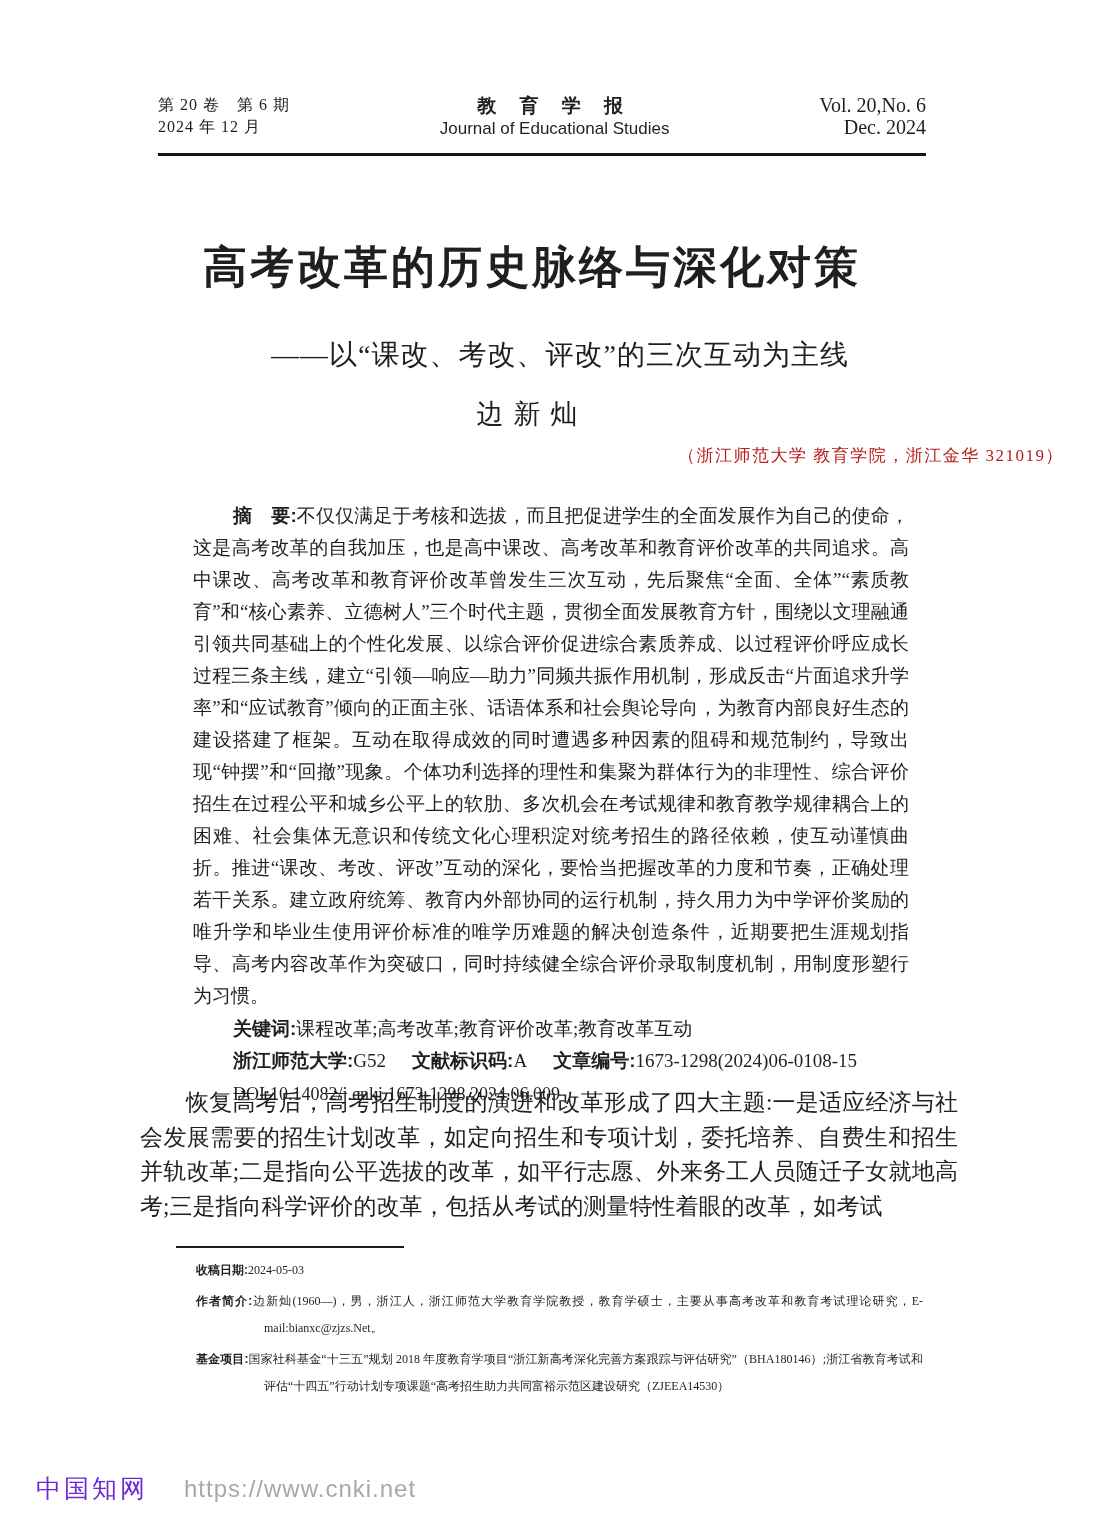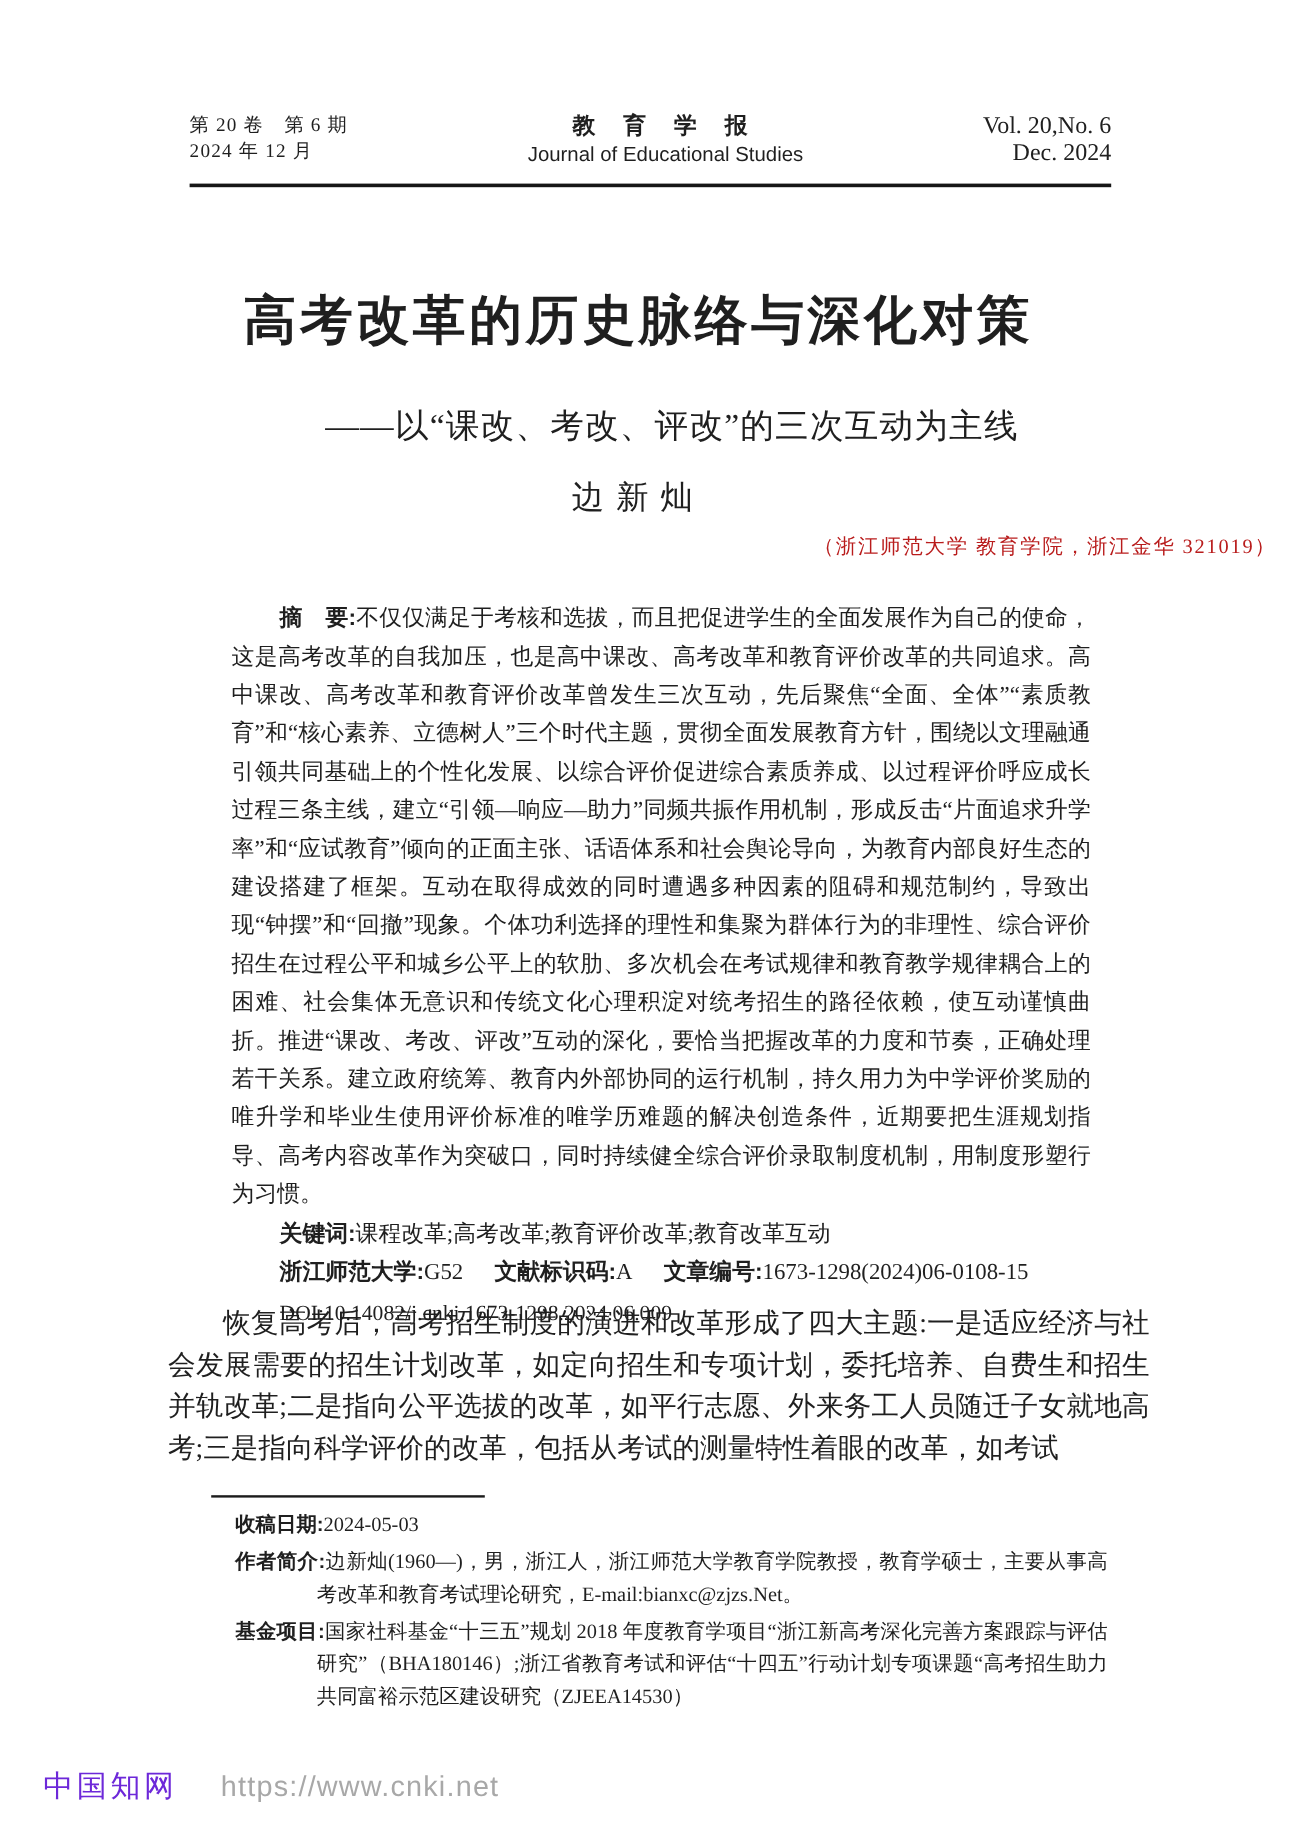--- a/index.html
+++ b/index.html
@@ -72,21 +72,21 @@
     margin:0; font-size:23px; line-height:34.5px;
     text-align:justify; text-indent:2em;
   }
   
   .fn-rule {
     position:absolute; top:1246px; left:176px; width:228px; height:2px;
     background:#1c1c1c;
   }
   .footnotes { position:absolute; top:1257px; left:196px; width:727px; }
   .footnote {
-    margin:0 0 4px 0; font-size:17px; line-height:27px;
+    margin:0 0 4px 0; font-size:12px; line-height:27px;
     text-align:justify; padding-left:68px; text-indent:-68px;
   }
   
   .watermark {
     position:absolute; top:1472px; left:36px;
     display:flex; align-items:baseline; gap:36px;
     font-family:"Liberation Sans","DejaVu Sans",sans-serif;
   }
   .wm-name { font-size:25px; color:#6d28d9; letter-spacing:3px; }
   .wm-url  { font-size:24px; color:#a8a8a8; letter-spacing:1px; }

